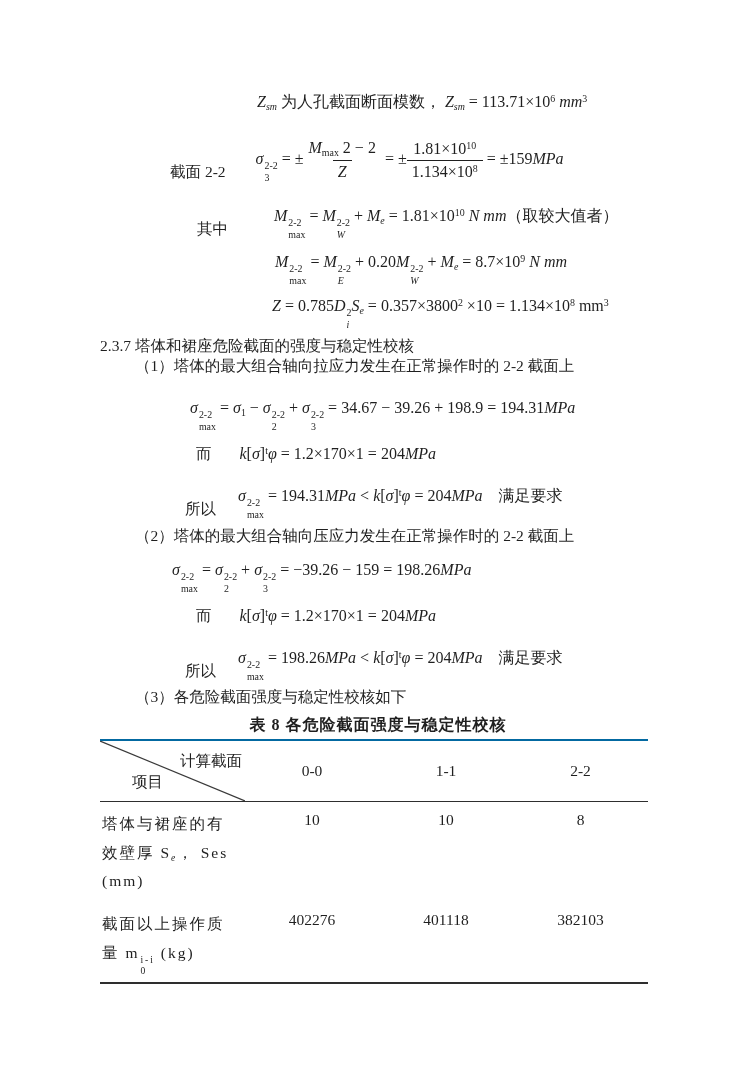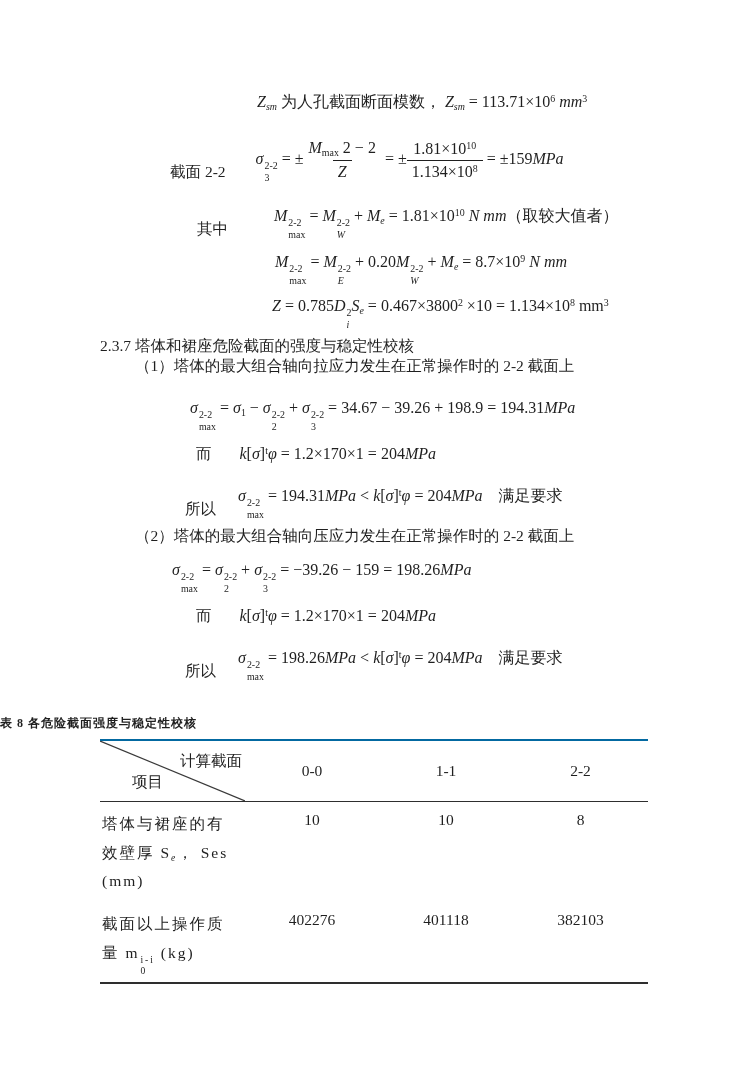--- a/index.html
+++ b/index.html
@@ -13,21 +13,21 @@
   .flabel{font-size:15.5px;}
   .para{font-size:15.5px;}
   .sp{font-size:.62em;vertical-align:.5em;font-style:normal;}
   .sb{font-size:.62em;vertical-align:-.3em;}
   .ss{display:inline-flex;flex-direction:column;align-items:flex-start;
       font-size:.62em;line-height:1.15;vertical-align:-.55em;font-style:normal;margin-left:1px;}
   .frac{display:inline-flex;flex-direction:column;align-items:center;
         vertical-align:middle;margin:0 0;line-height:1.25;}
   .frac .num{padding:0 5px 1px;}
   .frac .den{border-top:1.3px solid #1f1f1f;padding:1px 5px 0;}
-  .caption{font-size:12px;font-weight:bold;width:756px;letter-spacing:1px;}
+  .caption{font-size:16px;font-weight:bold;text-align:center;width:756px;letter-spacing:1px;}
   .t8{position:absolute;left:100px;top:739px;width:548px;
       border-top:2px solid #0369a1;border-bottom:2px solid #2e2e2e;font-size:15.5px;}
   .t8 .hdr{display:grid;grid-template-columns:145px 134px 134px 135px;
            border-bottom:1px solid #2e2e2e;height:60px;}
   .corner{position:relative;}
   .corner svg{position:absolute;left:0;top:0;width:100%;height:100%;}
   .c-top{position:absolute;right:3px;top:10px;}
   .c-bot{position:absolute;left:32px;bottom:8px;}
   .colh{display:flex;align-items:center;justify-content:center;}
   .brow{display:grid;grid-template-columns:145px 134px 134px 135px;}
@@ -75,21 +75,21 @@
           <span>2-2</span>
           <span class="it">E</span>
         </span></span><span><span> + 0.20</span></span><span class="it"><span>M</span><span class="ss">
           <span>2-2</span>
           <span class="it">W</span>
         </span></span><span><span> + </span></span><span class="it"><span>M</span><span class="sb it">e</span></span><span><span> = 8.7×10</span><span class="sp">9</span></span><span class="it"><span> N mm</span></span></div>
 
   <div class="abs math" style="left:272px;top:296px"><span class="it"><span>Z</span></span><span><span> = 0.785</span></span><span class="it"><span>D</span><span class="ss">
           <span>2</span>
           <span class="it">i</span>
-        </span></span><span class="it"><span>S</span><span class="sb it">e</span></span><span><span> = 0.467×3800</span><span class="sp">2</span></span><span><span> ×10 = 1.134×10</span><span class="sp">8</span></span><span><span> mm</span><span class="sp">3</span></span></div>
+        </span></span><span class="it"><span>S</span><span class="sb it">e</span></span><span><span> = 0.357×3800</span><span class="sp">2</span></span><span><span> ×10 = 1.134×10</span><span class="sp">8</span></span><span><span> mm</span><span class="sp">3</span></span></div>
 
   <div class="abs para cjk" style="left:100px;top:336px">2.3.7 塔体和裙座危险截面的强度与稳定性校核</div>
 
   <div class="abs para cjk" style="left:135px;top:356px">（1）塔体的最大组合轴向拉应力发生在正常操作时的 2-2 截面上</div>
 
   <div class="abs math" style="left:190px;top:398px"><span class="it"><span>σ</span><span class="ss">
           <span>2-2</span>
           <span>max</span>
         </span></span><span><span> = </span></span><span class="it"><span>σ</span><span class="sb cjk">1</span></span><span><span> − </span></span><span class="it"><span>σ</span><span class="ss">
           <span>2-2</span>
@@ -131,20 +131,21 @@
   </div>
 
   <div class="abs row" style="left:185px;top:648px;gap:22px">
     <span class="flabel cjk">所以</span>
     <span class="math"><span class="it"><span>σ</span><span class="ss">
             <span>2-2</span>
             <span>max</span>
           </span></span><span><span> = 198.26</span></span><span class="it"><span>MPa</span></span><span><span> &lt; </span></span><span class="it"><span>k</span></span><span><span>[</span></span><span class="it"><span>σ</span></span><span><span>]</span><span class="sp it">t</span></span><span class="it"><span>φ</span></span><span><span> = 204</span></span><span class="it"><span>MPa</span></span><span class="cjk"><span>　满足要求</span></span></span>
   </div>
 
+  <div class="abs para cjk" style="left:135px;top:687px">（3）各危险截面强度与稳定性校核如下</div>
 
   <div class="abs caption cjk" style="left:0;top:715px">表 8 各危险截面强度与稳定性校核</div>
 
   <div class="t8">
     <div class="hdr">
       <div class="corner">
         <svg viewBox="0 0 145 60" preserveAspectRatio="none">
           <line x1="0" y1="0" x2="145" y2="60" stroke="#3a3a3a" stroke-width="1.2"></line>
         </svg>
         <span class="c-top cjk">计算截面</span>

